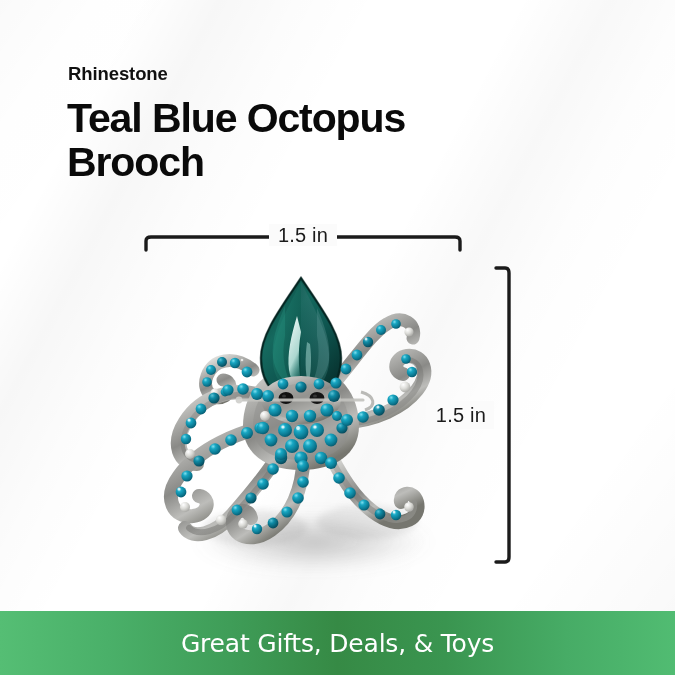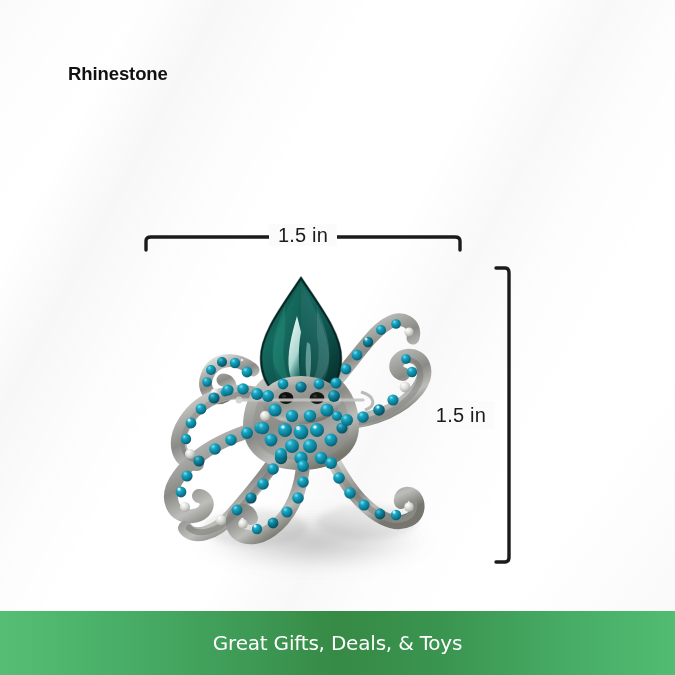--- a/index.html
+++ b/index.html
@@ -153,36 +153,37 @@
         #368a45 50%,
         #3a9550 66%,
         #47ac66 84%,
         #51bc72 100%);
     display: flex;
     align-items: center;
     justify-content: center;
   }
   .banner-text {
     font-family: "DejaVu Sans", sans-serif;
-    font-size: 20px;
+    font-size: 25px;
     color: #ffffff;
     letter-spacing: -0.2px;
     white-space: nowrap;
   }
 </style>
 </head>
 <body>
 
 <div id="page">
 
   <div class="bg-base"></div>
   <div class="bg-streaks"></div>
 
   <div class="eyebrow">Rhinestone</div>
 
+  <div class="title">Teal Blue Octopus Brooch</div>
 
   <div class="dim-h">
     <svg width="320" height="26" viewBox="0 0 320 26" fill="none">
       <path d="M3 24 L3 15 Q3 11 8 11 L312 11 Q317 11 317 15 L317 24" stroke="#1b1b1b" stroke-width="3.4" stroke-linecap="round" fill="none"></path>
     </svg>
   </div>
   <div class="dim-h-label">
     <span>1.5 in</span>
   </div>
 

